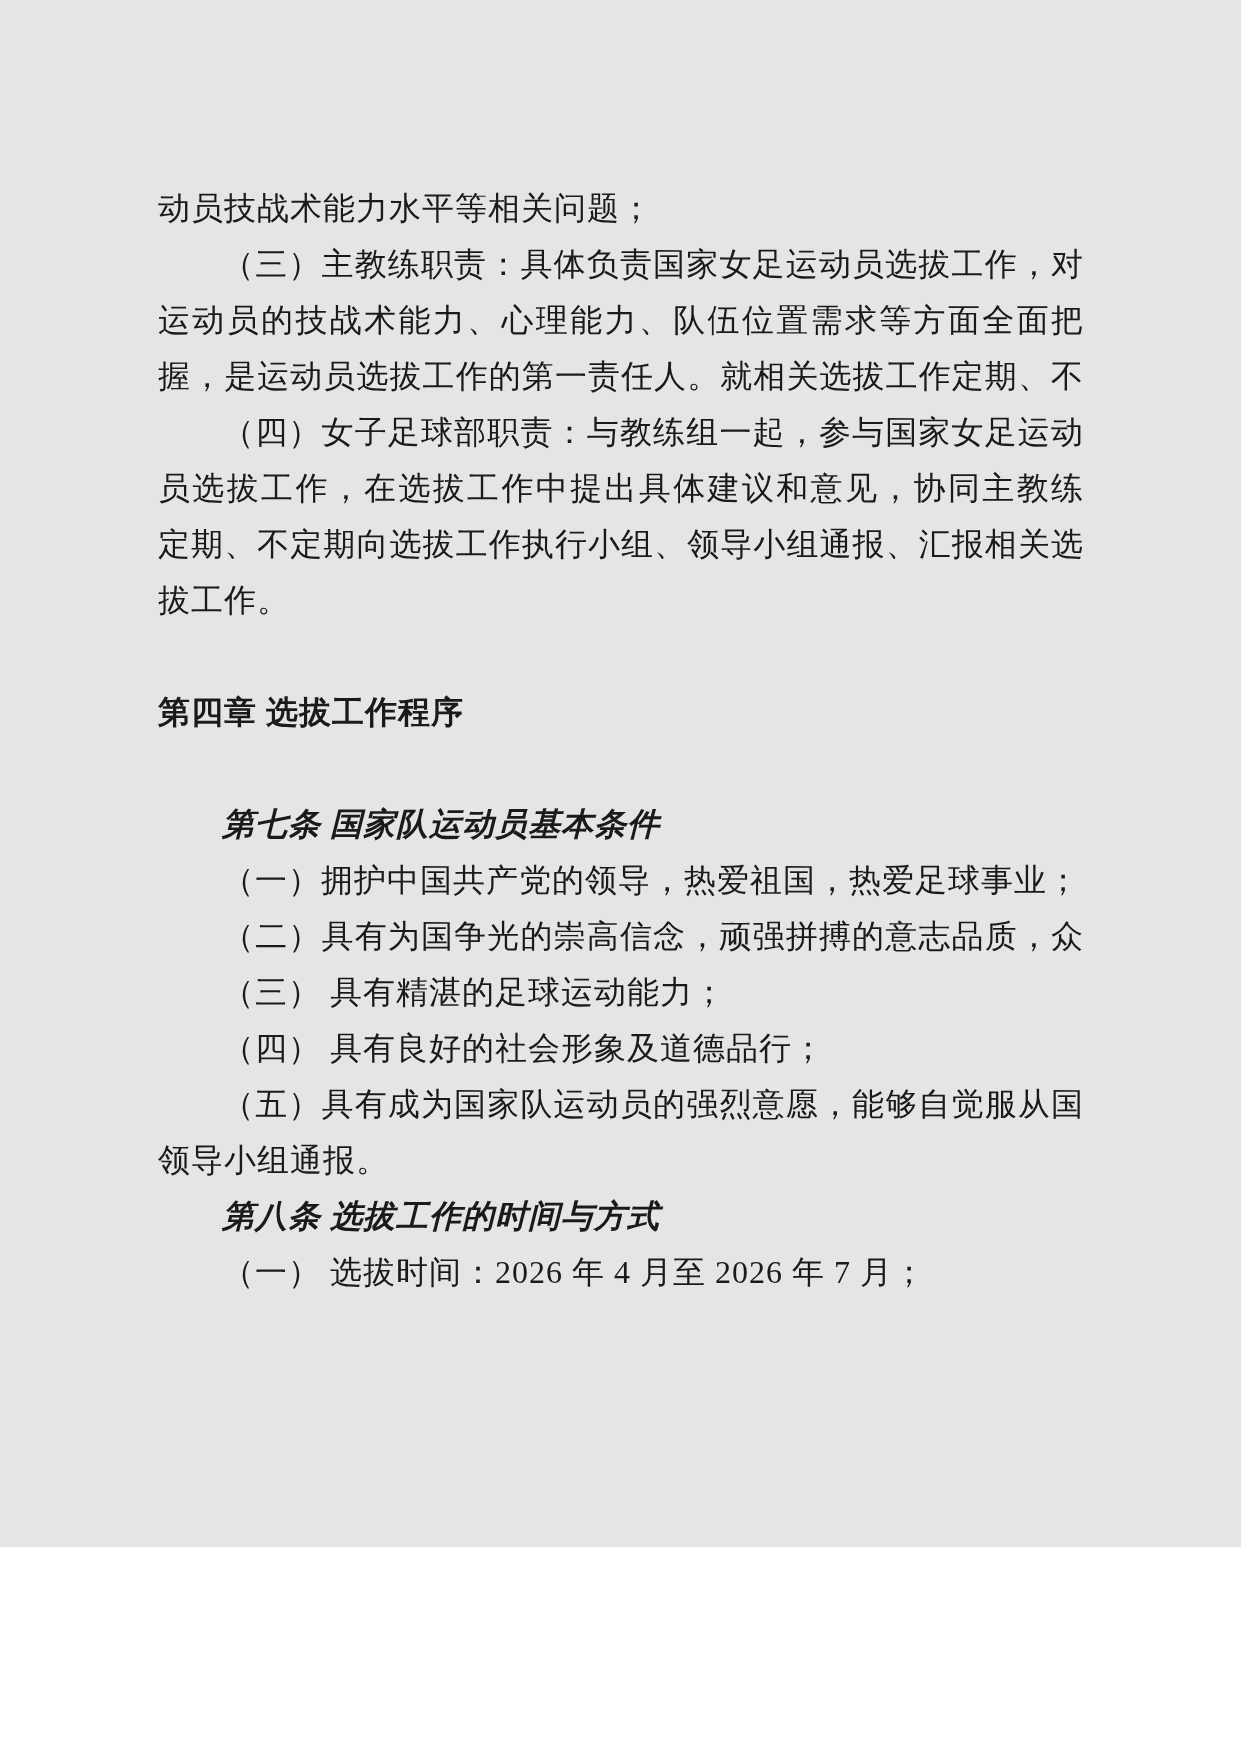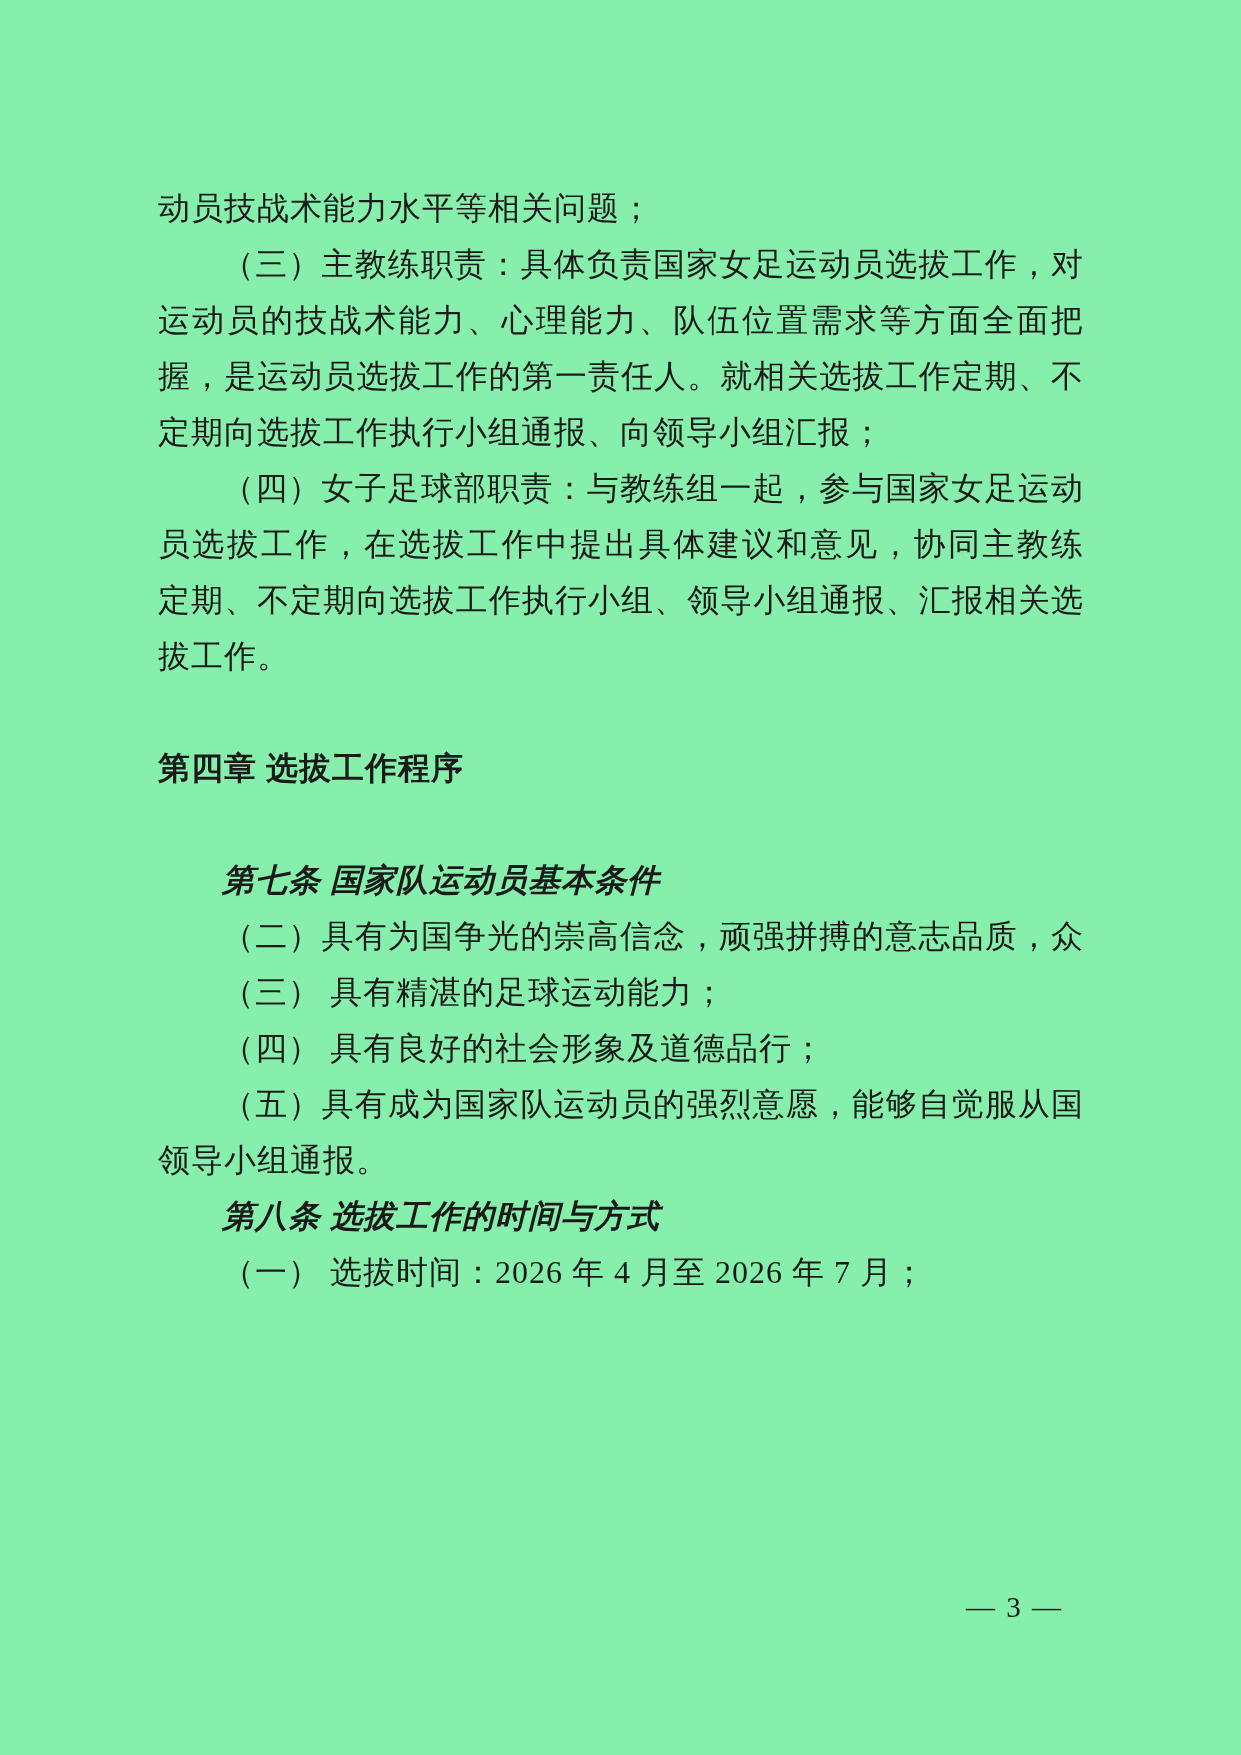--- a/index.html
+++ b/index.html
@@ -1,21 +1,21 @@
 <!DOCTYPE html>
 <html><head>
 <meta charset="utf-8">
 <style>
   * { margin: 0; padding: 0; box-sizing: border-box; }
   html, body { background: #ffffff; }
   .sheet {
     position: relative;
     width: 1241px;
-    height: 1755px;
-    background: #86efac;
+    height: 1547px;
+    background: #e5e5e5;
     margin: 0 auto;
     overflow: hidden;
     font-family: "Liberation Serif", "DejaVu Serif", serif;
     color: #1a1a1a;
   }
   .body-text {
     position: absolute;
     left: 158px;
     top: 180px;
     width: 926px;
@@ -53,33 +53,35 @@
 
 <div class="sheet">
   <main class="body-text">
       <div class="blk blk-continuation">
         <div class="line">动员技战术能力水平等相关问题；</div>
       </div>
       <div class="blk blk-paragraph">
         <div class="line stretch indent">（三）主教练职责：具体负责国家女足运动员选拔工作，对</div>
         <div class="line stretch">运动员的技战术能力、心理能力、队伍位置需求等方面全面把</div>
         <div class="line stretch">握，是运动员选拔工作的第一责任人。就相关选拔工作定期、不</div>
-        <div class="line">定期向选拔工作执行小组通报、向领导小组汇报；</div>
       </div>
       <div class="blk blk-paragraph">
         <div class="line stretch indent">（四）女子足球部职责：与教练组一起，参与国家女足运动</div>
         <div class="line stretch">员选拔工作，在选拔工作中提出具体建议和意见，协同主教练</div>
         <div class="line stretch">定期、不定期向选拔工作执行小组、领导小组通报、汇报相关选</div>
         <div class="line">拔工作。</div>
       </div>
       <div class="blk blk-chapter_heading">
         <div class="line">第四章 选拔工作程序</div>
       </div>
       <div class="blk blk-article_heading">
         <div class="line indent">第七条 国家队运动员基本条件</div>
+      </div>
+      <div class="blk blk-paragraph">
+        <div class="line indent">（一）拥护中国共产党的领导，热爱祖国，热爱足球事业；</div>
       </div>
       <div class="blk blk-paragraph">
         <div class="line stretch indent">（二）具有为国争光的崇高信念，顽强拼搏的意志品质，众</div>
       </div>
       <div class="blk blk-paragraph">
         <div class="line indent">（三） 具有精湛的足球运动能力；</div>
       </div>
       <div class="blk blk-paragraph">
         <div class="line indent">（四） 具有良好的社会形象及道德品行；</div>
       </div>

